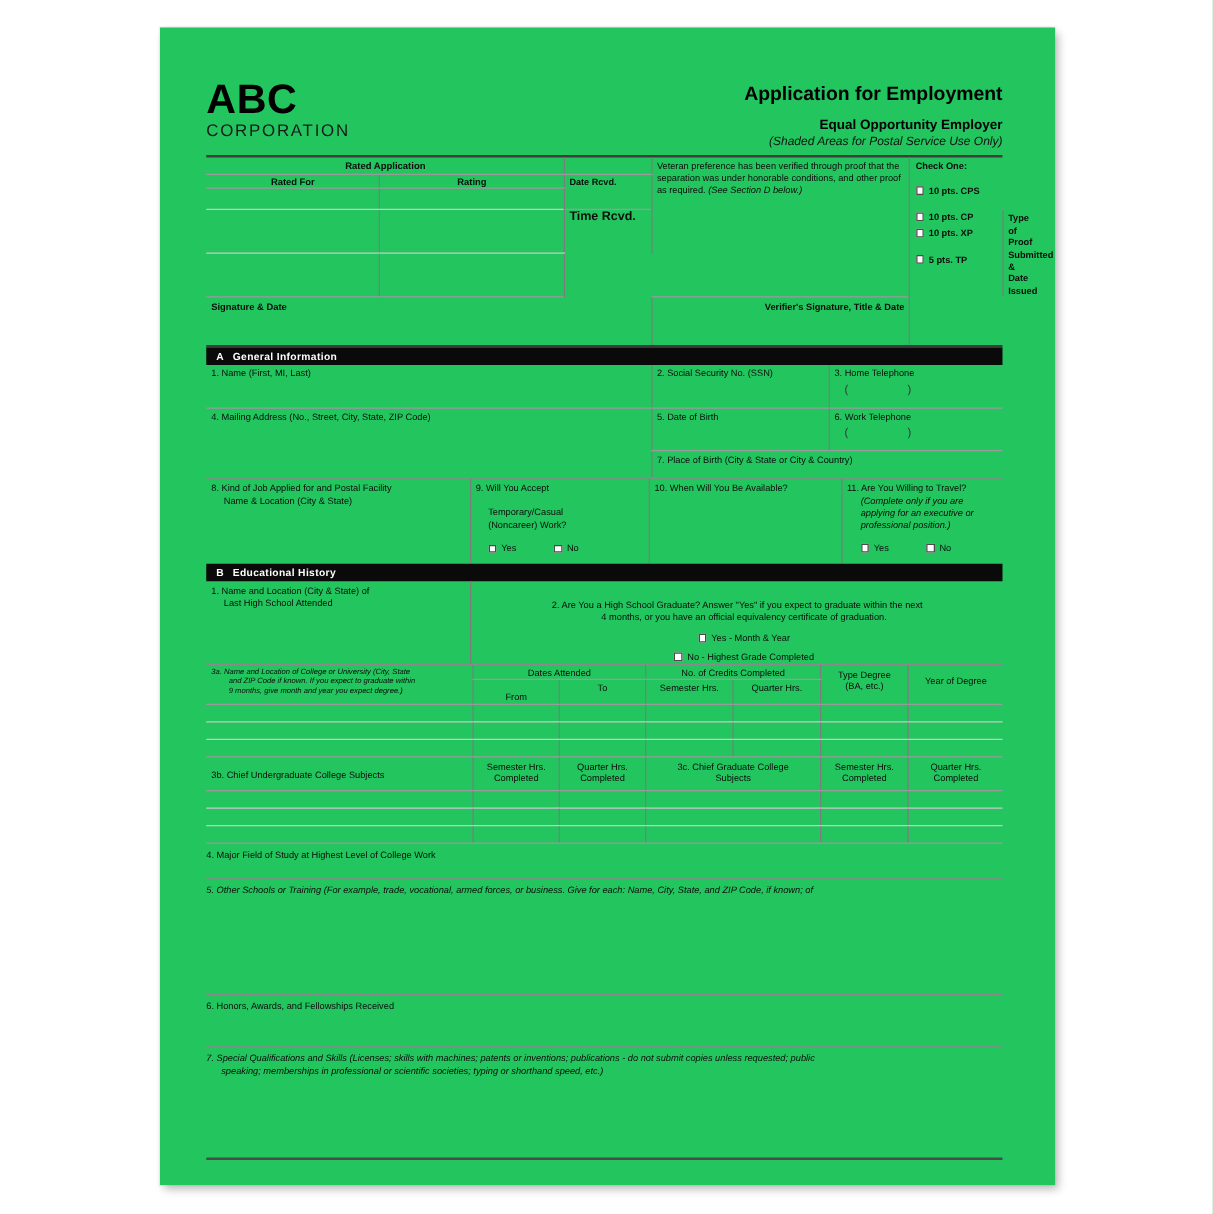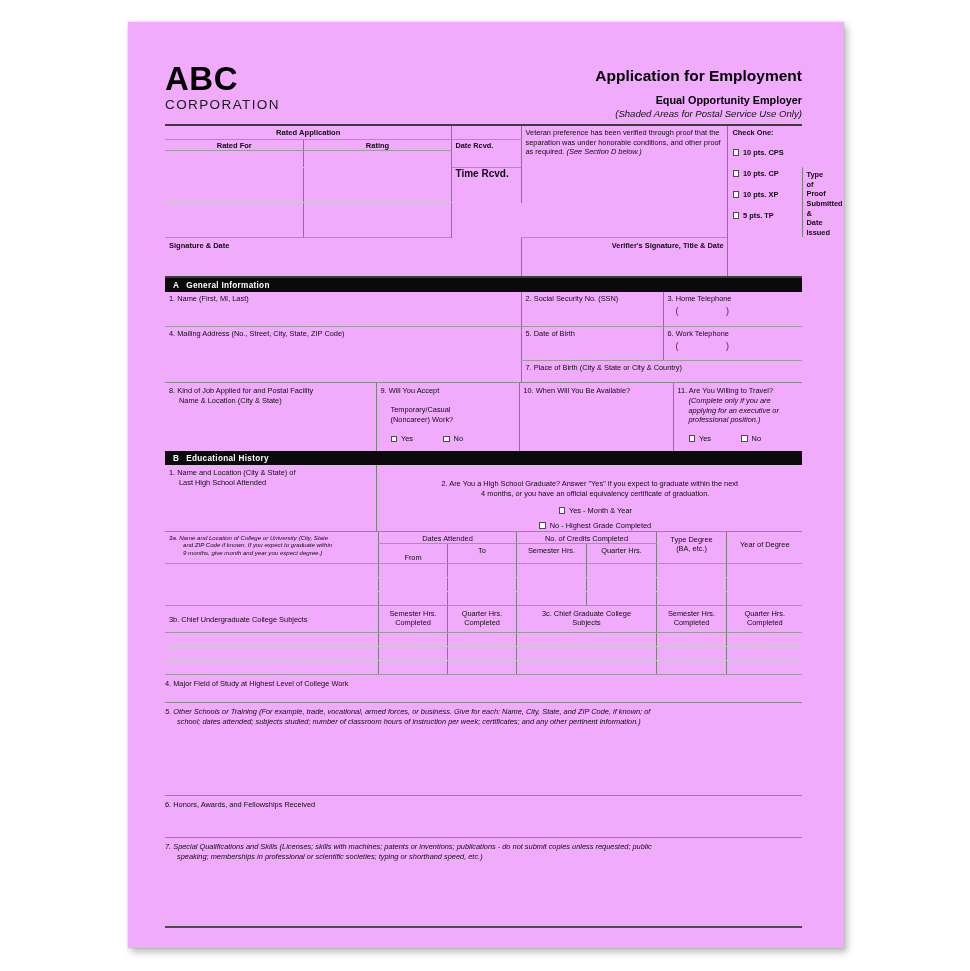--- a/index.html
+++ b/index.html
@@ -14,21 +14,21 @@
     position: relative;
     width: 970px; height: 971px;
     background: #ffffff;
     overflow: hidden;
   }
   
   #sheet {
     position: absolute;
     left: 128px; top: 22px;
     width: 716px; height: 926px;
-    background: #f0abfc;
+    background: #22c55e;
     box-shadow: 3px 4px 7px rgba(0,0,0,0.28), 0 0 0 1px #f2f2f2;
   }
   #form {
     position: absolute;
     left: 37px; top: 40px;
     width: 637px;
   }
 
   
   .masthead { position: relative; height: 62px; }
@@ -132,21 +132,21 @@
           <td class="bl bb" rowspan="1"></td>
           <td class="bl" rowspan="4" style="padding-top:2px;">
             <span>Veteran preference has been verified through proof that the separation was under honorable conditions, and other proof as required.</span>
             <span class="ital">(See Section D below.)</span>
           </td>
           <td class="bl" rowspan="9" style="padding-top:2px;padding-left:5px;">
             <div style="font-weight:bold;font-size:7.4px;margin-bottom:9px;">Check One:</div>
             <div class="cbrow" style="margin-bottom:10px;">
               <span class="cbx"></span><b>10 pts. CPS</b>
             </div>
-            <div class="cbrow" style="margin-bottom:10px;">
+            <div class="cbrow" style="margin-bottom:2px;">
               <span class="cbx"></span><b>10 pts. CP</b>
             </div>
             <div class="cbrow" style="margin-bottom:10px;">
               <span class="cbx"></span><b>10 pts. XP</b>
             </div>
             <div class="cbrow">
               <span class="cbx"></span><b>5 pts. TP</b>
             </div>
           </td>
         </tr>
@@ -414,21 +414,20 @@
       </tbody>
         </table>
 
       <div style="height:27px;padding-top:4px;">
         <div class="fld">4.   Major Field of Study at Highest Level of College Work</div>
       </div>
       <div class="rule-mid"></div>
 
       <div style="height:92px;padding-top:4px;">
         <div class="fld ital">5.   Other Schools or Training (For example, trade, vocational, armed forces, or business. Give for each: Name, City, State, and ZIP Code, if known; of</div>
-        <div class="fld ital" style="padding-left:12px;">school; dates attended; subjects studied; number of classroom hours of instruction per week; certificates; and any other pertinent information.)</div>
       </div>
       <div class="rule-mid"></div>
 
       <div style="height:41px;padding-top:4px;">
         <div class="fld">6.   Honors, Awards, and Fellowships Received</div>
       </div>
       <div class="rule-mid"></div>
 
       <div style="height:88px;padding-top:4px;">
         <div class="fld ital">7.   Special Qualifications and Skills (Licenses; skills with machines; patents or inventions; publications - do not submit copies unless requested; public</div>

